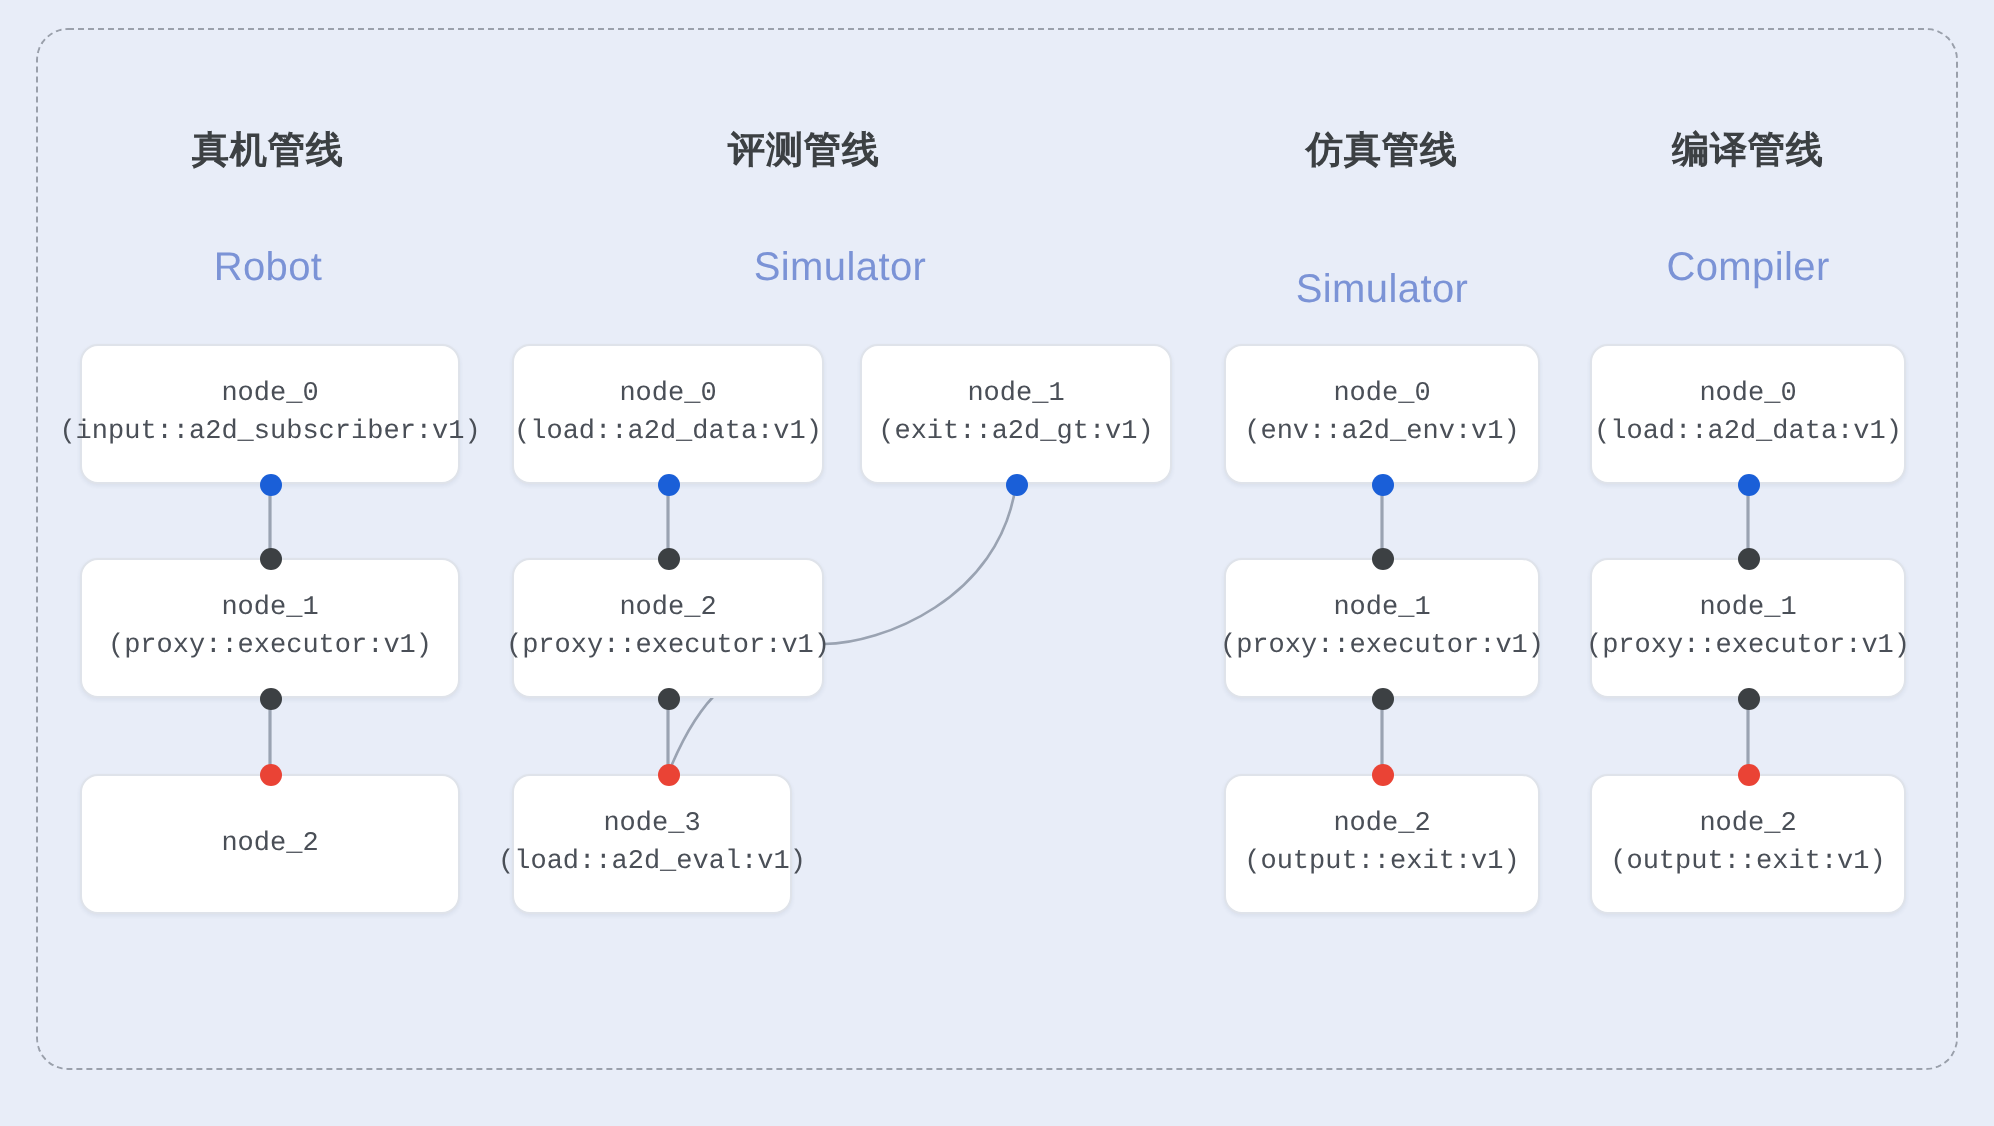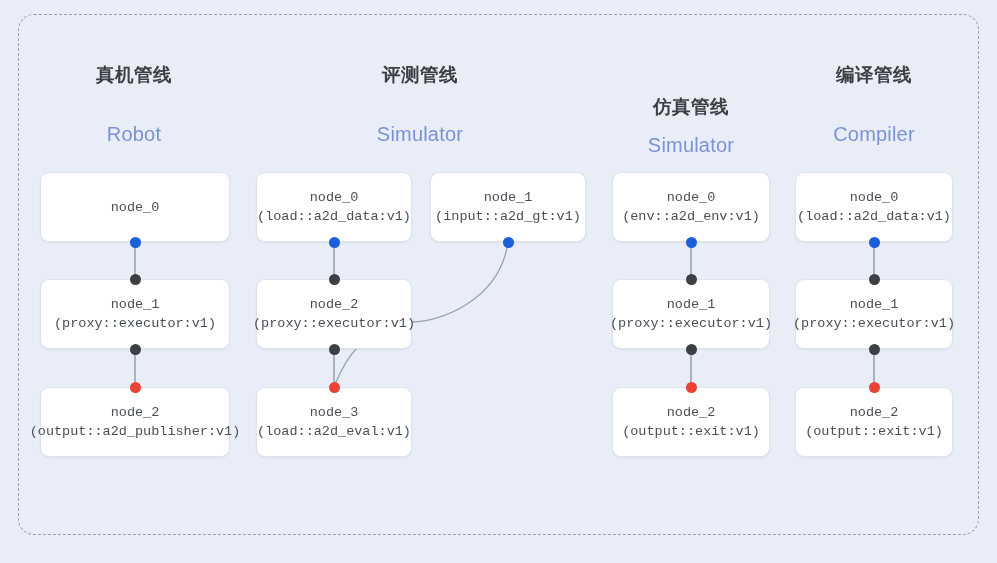--- a/index.html
+++ b/index.html
@@ -114,52 +114,52 @@
       <path d="M 360 345 C 348 356 340 372 334 387" fill="none" stroke="#9aa3b2" stroke-width="1.3"></path>
       <path d="M 691 242 L 691 279" fill="none" stroke="#9aa3b2" stroke-width="1.6"></path>
       <path d="M 691 349 L 691 387" fill="none" stroke="#9aa3b2" stroke-width="1.6"></path>
       <path d="M 874 242 L 874 279" fill="none" stroke="#9aa3b2" stroke-width="1.6"></path>
       <path d="M 874 349 L 874 387" fill="none" stroke="#9aa3b2" stroke-width="1.6"></path>
     </svg>
 
   <div id="headers-layer">
       <div class="column-header col-title-cn" style="left: -16px; top: 62px; width: 300px;">真机管线</div>
       <div class="column-header col-title-en" style="left: -16px; top: 123px; width: 300px;">Robot</div>
-      <div class="column-header col-title-cn" style="left: 270px; top: 62px; width: 300px;">评测管线</div>
+      <div class="column-header col-title-cn" style="left: 252px; top: 62px; width: 300px;">评测管线</div>
       <div class="column-header col-title-en" style="left: 270px; top: 123px; width: 300px;">Simulator</div>
-      <div class="column-header col-title-cn" style="left: 541px; top: 62px; width: 300px; margin-top: 32px;">仿真管线</div>
+      <div class="column-header col-title-cn" style="left: 541px; top: 62px; width: 300px;">仿真管线</div>
       <div class="column-header col-title-en" style="left: 541px; top: 134px; width: 300px;">Simulator</div>
       <div class="column-header col-title-cn" style="left: 724px; top: 62px; width: 300px;">编译管线</div>
       <div class="column-header col-title-en" style="left: 724px; top: 123px; width: 300px;">Compiler</div>
     </div>
   <div id="nodes-layer">
       <div class="node-card" style="left: 40px; top: 172px; width: 190px; height: 70px;">
         <div class="node-title">node_0</div>
+        <div class="node-sub">(input::a2d_subscriber:v1)</div>
       </div>
       <div class="node-card" style="left: 40px; top: 279px; width: 190px; height: 70px;">
         <div class="node-title">node_1</div>
         <div class="node-sub">(proxy::executor:v1)</div>
       </div>
       <div class="node-card" style="left: 40px; top: 387px; width: 190px; height: 70px;">
         <div class="node-title">node_2</div>
-        <div class="node-sub">(output::a2d_publisher:v1)</div>
       </div>
       <div class="node-card" style="left: 256px; top: 172px; width: 156px; height: 70px;">
         <div class="node-title">node_0</div>
         <div class="node-sub">(load::a2d_data:v1)</div>
       </div>
       <div class="node-card" style="left: 430px; top: 172px; width: 156px; height: 70px;">
         <div class="node-title">node_1</div>
-        <div class="node-sub">(input::a2d_gt:v1)</div>
+        <div class="node-sub">(exit::a2d_gt:v1)</div>
       </div>
       <div class="node-card" style="left: 256px; top: 279px; width: 156px; height: 70px;">
         <div class="node-title">node_2</div>
         <div class="node-sub">(proxy::executor:v1)</div>
       </div>
-      <div class="node-card" style="left: 256px; top: 387px; width: 156px; height: 70px;">
+      <div class="node-card" style="left: 256px; top: 387px; width: 140px; height: 70px;">
         <div class="node-title">node_3</div>
         <div class="node-sub">(load::a2d_eval:v1)</div>
       </div>
       <div class="node-card" style="left: 612px; top: 172px; width: 158px; height: 70px;">
         <div class="node-title">node_0</div>
         <div class="node-sub">(env::a2d_env:v1)</div>
       </div>
       <div class="node-card" style="left: 612px; top: 279px; width: 158px; height: 70px;">
         <div class="node-title">node_1</div>
         <div class="node-sub">(proxy::executor:v1)</div>

